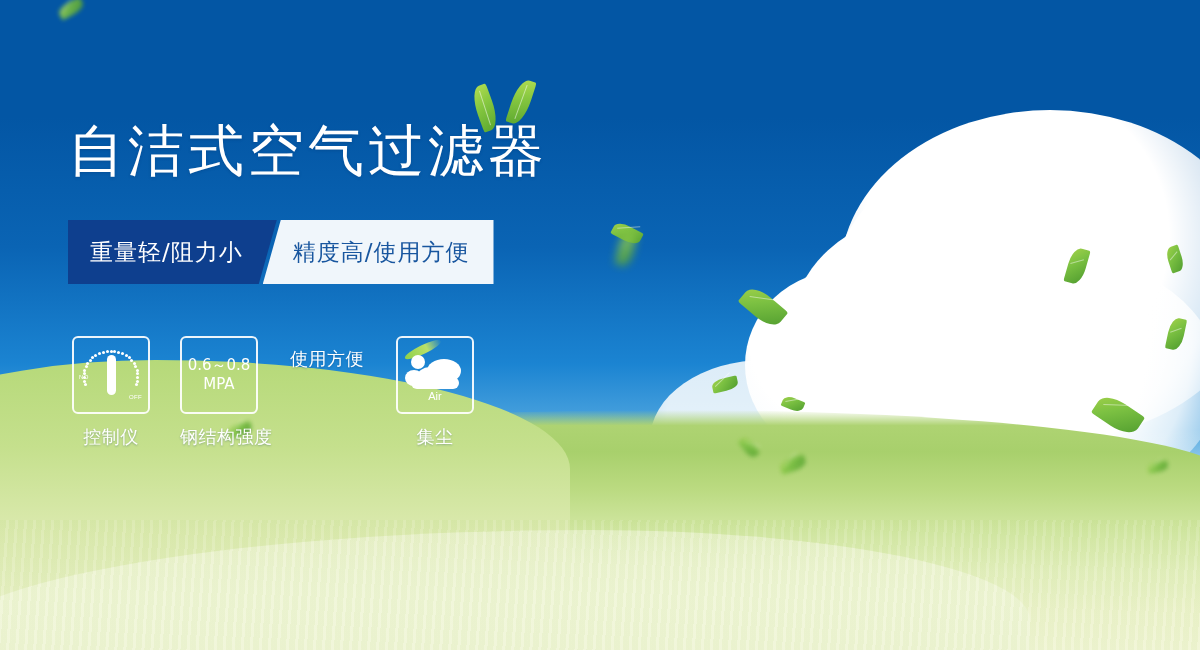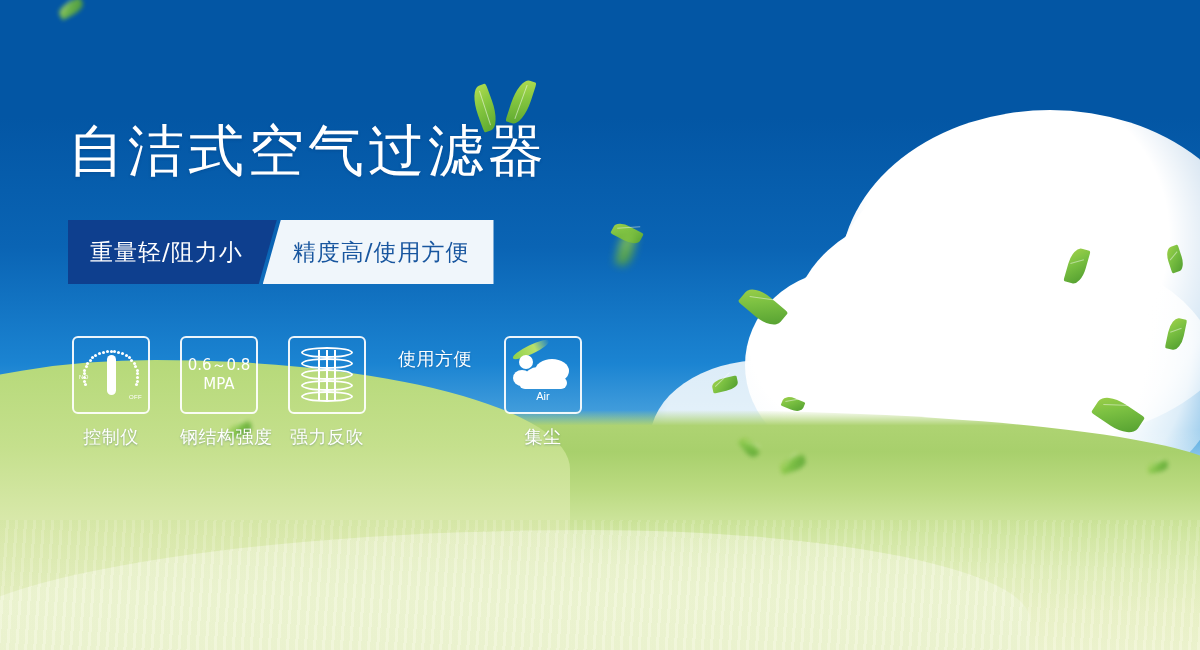--- a/index.html
+++ b/index.html
@@ -423,35 +423,20 @@
     <div class="feature">
       <div class="feature-box">
         <div class="box-text">
           <span class="l1">0.6～0.8</span>
           <span class="l2">MPA</span>
         </div>
       </div>
       <div class="feature-caption">钢结构强度</div>
     </div>
 
-    <div class="feature">
-      <div class="feature-box">
-        <div class="coil">
-          <span class="ring" style="top:0px"></span>
-          <span class="ring" style="top:11px"></span>
-          <span class="ring" style="top:22px"></span>
-          <span class="ring" style="top:33px"></span>
-          <span class="ring" style="top:44px"></span>
-          <span class="bar" style="left:17px"></span>
-          <span class="bar" style="left:25px"></span>
-          <span class="bar" style="left:33px"></span>
-        </div>
-      </div>
-      <div class="feature-caption">强力反吹</div>
-    </div>
 
     <div class="feature">
       <div class="feature-caption">使用方便</div>
     </div>
 
     <div class="feature">
       <div class="feature-box">
         <div class="airicon">
           <span class="streak"></span>
           <span class="puff" style="left:22px; top:8px;  width:34px; height:24px;"></span>

